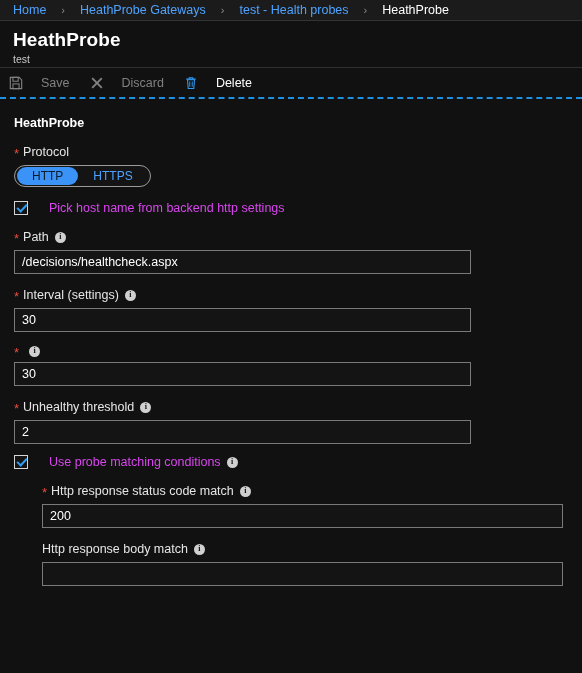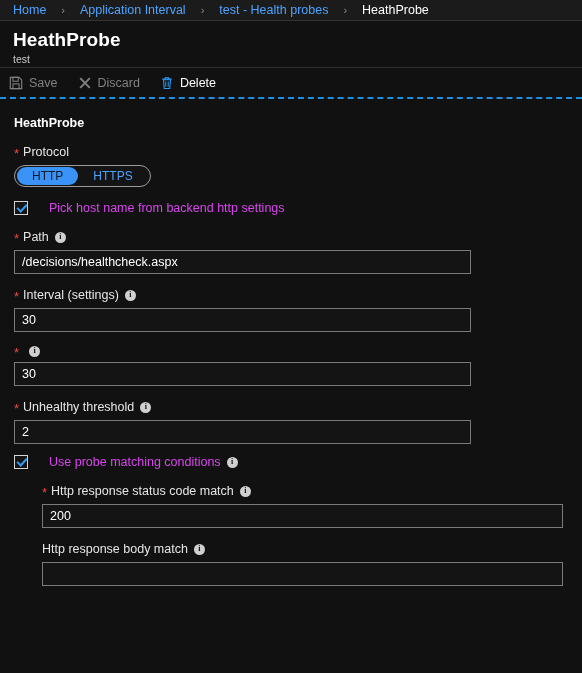--- a/index.html
+++ b/index.html
@@ -72,21 +72,21 @@
     display: flex;
     align-items: center;
     padding-left: 9px;
     border-bottom: 2px dashed #1f8fe0;
     box-sizing: border-box;
     background: #111111;
   }
   .cmd {
     display: flex;
     align-items: center;
-    gap: 6px;
+    gap: 18px;
     margin-right: 20px;
     font-size: 12.5px;
     cursor: pointer;
     user-select: none;
   }
   .cmd.disabled {
     color: #818181;
     cursor: default;
   }
   .cmd.enabled {
@@ -221,21 +221,21 @@
     white-space: nowrap;
   }
   .sub-section { padding-left: 28px; }
 </style>
 </head>
 <body>
 
 <div class="breadcrumb-bar">
   <span class="crumb">Home</span>
   <span class="crumb-sep">›</span>
-  <span class="crumb">Application Interval</span>
+  <span class="crumb">HeathProbe Gateways</span>
   <span class="crumb-sep">›</span>
   <span class="crumb">test - Health probes</span>
   <span class="crumb-sep">›</span>
   <span class="crumb current">HeathProbe</span>
 </div>
 
 <div class="title-block">
   <div class="page-title">HeathProbe</div>
   <div class="page-subtitle">test</div>
 </div>

